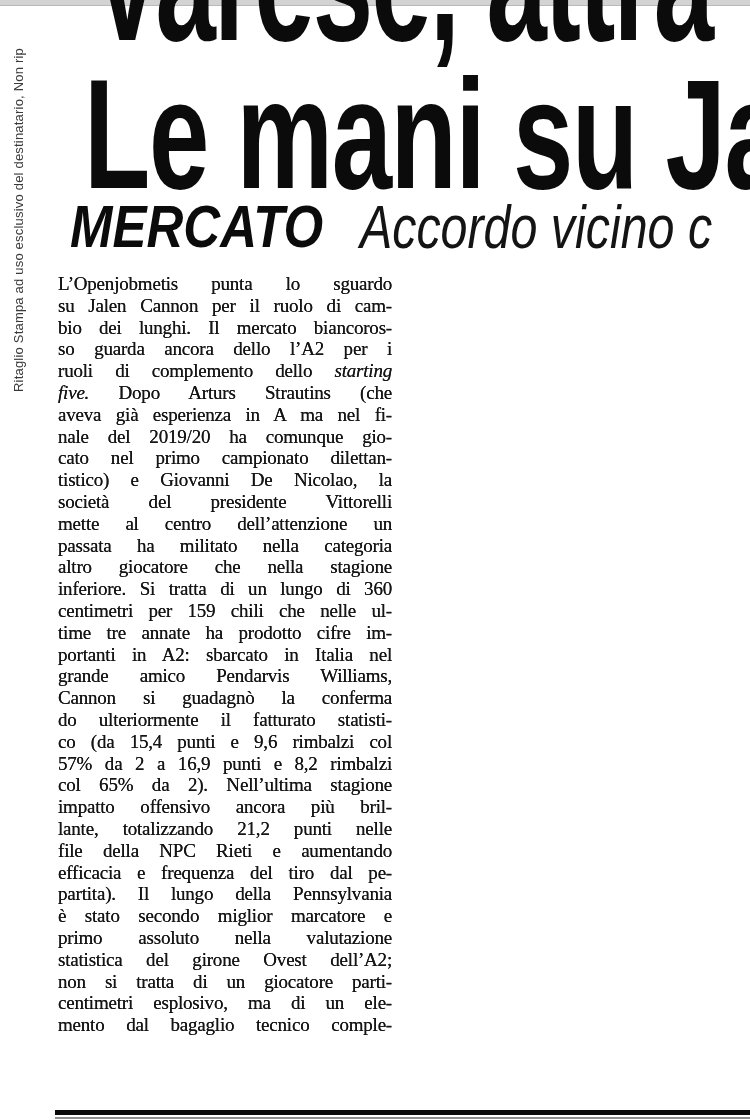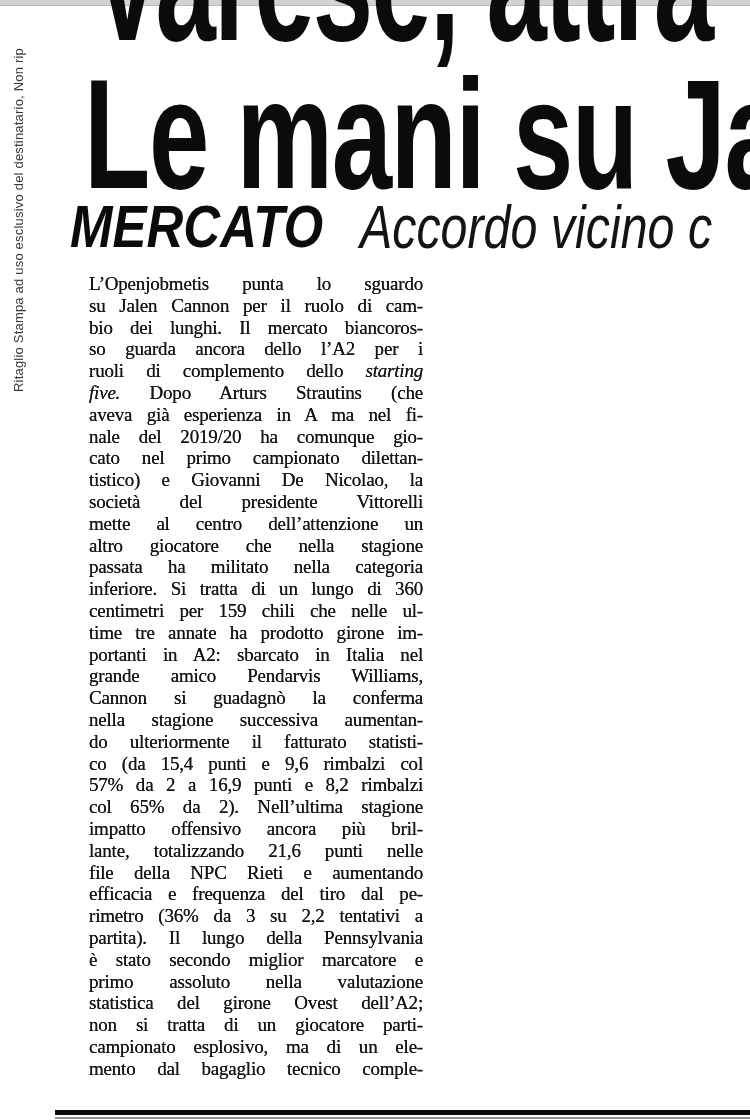--- a/index.html
+++ b/index.html
@@ -48,21 +48,21 @@
   }
   .kicker-text{
     position:absolute;left:360px;top:196px;margin:0;
     font-family:"Liberation Sans", sans-serif;
     font-weight:400;font-style:italic;
     font-size:62px;line-height:1;white-space:nowrap;
     transform:scaleX(0.78);transform-origin:0 0;
     color:#141414;
   }
   .article-column{
-    position:absolute;left:89px;top:273px;width:334px;
+    position:absolute;left:58px;top:273px;width:334px;
     font-family:"Liberation Serif", serif;
     font-size:19px;line-height:21.8px;
     letter-spacing:-0.2px;
     color:#151515;
     text-align:justify;
     text-shadow:0 0 0.4px #1a1a1a;
   }
   .article-line{
     text-align:justify;
     text-align-last:justify;
@@ -101,43 +101,41 @@
       <div class="article-line"><span>bio dei lunghi. Il mercato biancoros-</span></div>
       <div class="article-line"><span>so guarda ancora dello l’A2 per i</span></div>
       <div class="article-line"><span>ruoli di complemento dello </span><em>starting</em></div>
       <div class="article-line"><em>five.</em><span> Dopo Arturs Strautins (che</span></div>
       <div class="article-line"><span>aveva già esperienza in A ma nel fi-</span></div>
       <div class="article-line"><span>nale del 2019/20 ha comunque gio-</span></div>
       <div class="article-line"><span>cato nel primo campionato dilettan-</span></div>
       <div class="article-line"><span>tistico) e Giovanni De Nicolao, la</span></div>
       <div class="article-line"><span>società del presidente Vittorelli</span></div>
       <div class="article-line"><span>mette al centro dell’attenzione un</span></div>
+      <div class="article-line"><span>passata ha militato nella categoria</span></div>
       <div class="article-line"><span>altro giocatore che nella stagione</span></div>
-      <div class="article-line"><span>passata ha militato nella categoria</span></div>
       <div class="article-line"><span>inferiore. Si tratta di un lungo di 360</span></div>
       <div class="article-line"><span>centimetri per 159 chili che nelle ul-</span></div>
-      <div class="article-line"><span>time tre annate ha prodotto girone im-</span></div>
+      <div class="article-line"><span>time tre annate ha prodotto cifre im-</span></div>
       <div class="article-line"><span>portanti in A2: sbarcato in Italia nel</span></div>
       <div class="article-line"><span>grande amico Pendarvis Williams,</span></div>
       <div class="article-line"><span>Cannon si guadagnò la conferma</span></div>
-      <div class="article-line"><span>nella stagione successiva aumentan-</span></div>
       <div class="article-line"><span>do ulteriormente il fatturato statisti-</span></div>
       <div class="article-line"><span>co (da 15,4 punti e 9,6 rimbalzi col</span></div>
       <div class="article-line"><span>57% da 2 a 16,9 punti e 8,2 rimbalzi</span></div>
       <div class="article-line"><span>col 65% da 2). Nell’ultima stagione</span></div>
       <div class="article-line"><span>impatto offensivo ancora più bril-</span></div>
-      <div class="article-line"><span>lante, totalizzando 21,6 punti nelle</span></div>
+      <div class="article-line"><span>lante, totalizzando 21,2 punti nelle</span></div>
       <div class="article-line"><span>file della NPC Rieti e aumentando</span></div>
       <div class="article-line"><span>efficacia e frequenza del tiro dal pe-</span></div>
-      <div class="article-line"><span>rimetro (36% da 3 su 2,2 tentativi a</span></div>
       <div class="article-line"><span>partita). Il lungo della Pennsylvania</span></div>
       <div class="article-line"><span>è stato secondo miglior marcatore e</span></div>
       <div class="article-line"><span>primo assoluto nella valutazione</span></div>
       <div class="article-line"><span>statistica del girone Ovest dell’A2;</span></div>
       <div class="article-line"><span>non si tratta di un giocatore parti-</span></div>
-      <div class="article-line"><span>campionato esplosivo, ma di un ele-</span></div>
+      <div class="article-line"><span>centimetri esplosivo, ma di un ele-</span></div>
       <div class="article-line"><span>mento dal bagaglio tecnico comple-</span></div>
     </div>
 
   <div class="bottom-rule"></div>
   <div class="bottom-rule-thin"></div>
 
 </div>
 
 </body></html>

